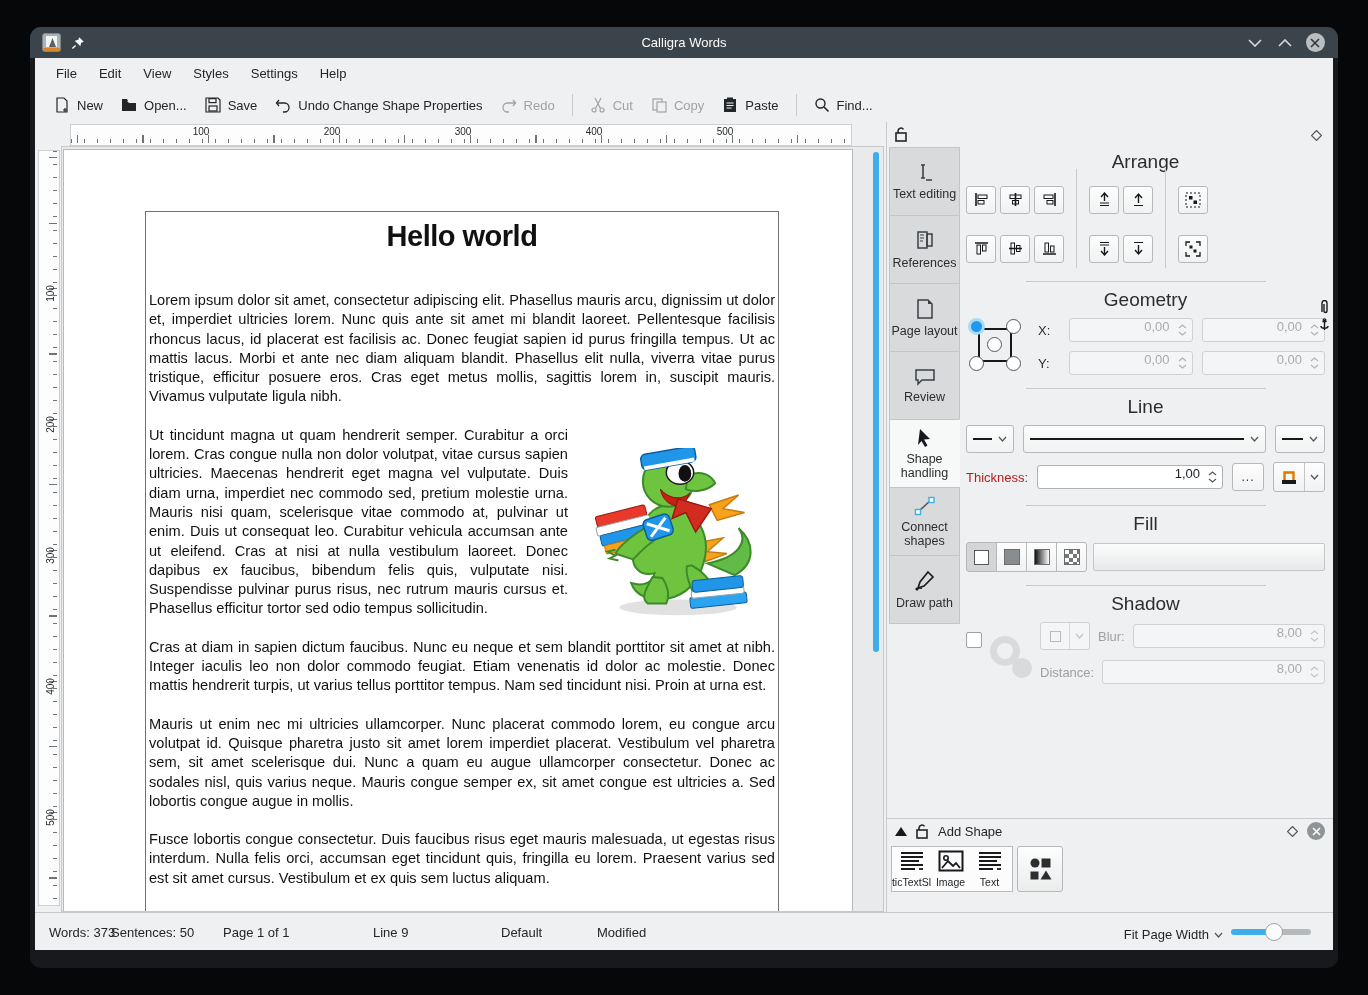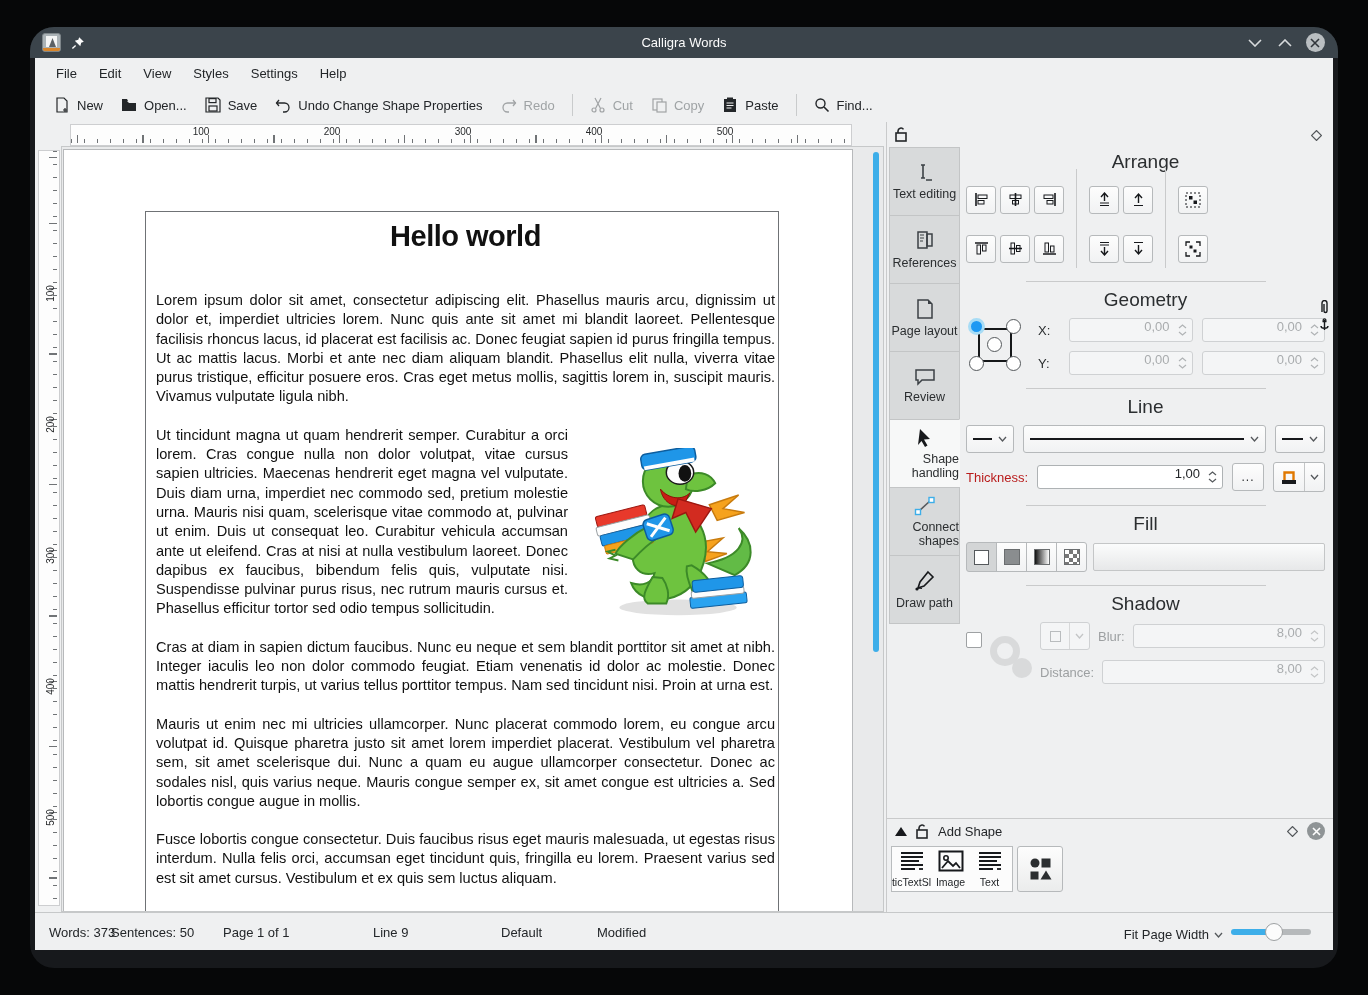--- a/index.html
+++ b/index.html
@@ -1,18 +1,18 @@
 <!DOCTYPE html>
 <html><head>
 <meta charset="utf-8">
 <style>
   html,body{margin:0;padding:0;background:#060708;width:1368px;height:995px;overflow:hidden;
     font-family:"Liberation Sans","DejaVu Sans",sans-serif;-webkit-font-smoothing:antialiased;}
   *{box-sizing:border-box;}
-  .window{position:absolute;left:30px;top:27px;width:1308px;height:941px;border-radius:24px;
+  .window{position:absolute;left:30px;top:27px;width:1308px;height:941px;border-radius:11px;
     background:#17191c;overflow:hidden;}
   
   .titlebar{height:31px;background:#3b444b;display:flex;align-items:center;color:#fcfcfc;
     font-size:13px;position:relative;padding:0 12px;}
   .titlebar .title{position:absolute;left:0;right:0;text-align:center;pointer-events:none;}
   .tb-btn{width:22px;height:22px;display:flex;align-items:center;justify-content:center;margin-left:8px;}
   .appicon{width:19px;height:19px;border-radius:3px;background:#aab2b6;position:relative;margin-right:10px;overflow:hidden;border:1px solid #7e868a;}
   .appicon .paper{position:absolute;left:3px;top:2px;right:3px;bottom:4px;background:#f4f5f5;}
   .appicon .nib{position:absolute;left:6px;top:4px;width:7px;height:9px;background:#5b6165;clip-path:polygon(50% 0,100% 100%,0 100%);}
   .appicon .strip{position:absolute;left:0;right:0;bottom:0;height:3px;background:#d8862c;}
@@ -42,32 +42,32 @@
   .vruler .mid{position:absolute;top:6px;bottom:0;right:2px;width:8px;
     background:repeating-linear-gradient(to bottom,#707376 0 1px,transparent 1px 65.5px);}
   .vruler .num{position:absolute;left:1px;transform:rotate(-90deg);transform-origin:center;font-size:10px;color:#27292b;width:20px;text-align:center;}
   .canvas{position:absolute;left:26px;top:24px;width:823px;height:766px;background:#e9eaeb;
     border:1px solid #c6c8c9;overflow:hidden;}
   .page{position:absolute;left:1px;top:2px;width:790px;height:780px;background:#ffffff;
     border:1px solid #b7b9bb;overflow:hidden;}
   .scrollbar-v{position:absolute;left:811px;top:5px;width:6px;height:500px;border-radius:3px;background:#3daee9;}
   
   .textframe{position:absolute;left:81px;top:61px;width:634px;height:760px;border:1px solid #6f7275;
-    padding:6px 3px 0 10px;color:#111;overflow:hidden;}
+    padding:6px 3px 0 3px;color:#111;overflow:hidden;}
   .doc-title{text-align:center;font-size:29px;font-weight:700;margin:2px 0 38px 0;letter-spacing:-.5px;}
   .textframe p{margin:0 0 19px 0;font-size:14.6px;line-height:19.3px;text-align:justify;}
   .konqi-float{float:right;width:197px;height:208px;margin-left:10px;}
   .konqi-float svg{margin:22px 0 0 14px;}
   
   .dock{position:absolute;left:851px;top:0;width:447px;height:790px;background:#eff0f1;border-left:1px solid #c9cacb;}
   .dock-lock{position:absolute;left:8px;top:5px;}
   .dock-float{position:absolute;left:424px;top:8px;}
   .tabs{position:absolute;left:2px;top:26px;width:71px;}
   .tab{height:69px;background:#d8dadb;border:1px solid #c3c5c6;margin-top:-1px;display:flex;
-    flex-direction:column;align-items:center;justify-content:center;gap:4px;font-size:12.5px;color:#2b2e30;text-align:right;line-height:14px;}
+    flex-direction:column;align-items:center;justify-content:center;gap:4px;font-size:12.5px;color:#2b2e30;text-align:center;line-height:14px;}
   .tab.active{background:#f7f8f8;border-right-color:#f7f8f8;}
   .options{position:absolute;left:79px;top:22px;right:8px;}
   .sec-title{text-align:center;font-size:19px;color:#2b2e30;margin:7px 0 7px 0;}
   .divider{width:240px;height:1px;background:#c9cacb;margin:13px auto 4px auto;}
   .btnrow{display:flex;align-items:center;margin-bottom:10px;}
   .sqbtn{width:30px;height:28px;border:1px solid #b6b9bb;border-radius:3px;
     background:linear-gradient(#fdfdfd,#f1f2f3);display:flex;align-items:center;justify-content:center;margin-right:4px;}
   .vsep{width:1px;height:50px;background:#c9cacb;margin:-11px 12px 0 8px;}
   .vsep2{width:1px;height:50px;background:#c9cacb;margin:-11px 12px 0 8px;}
   

